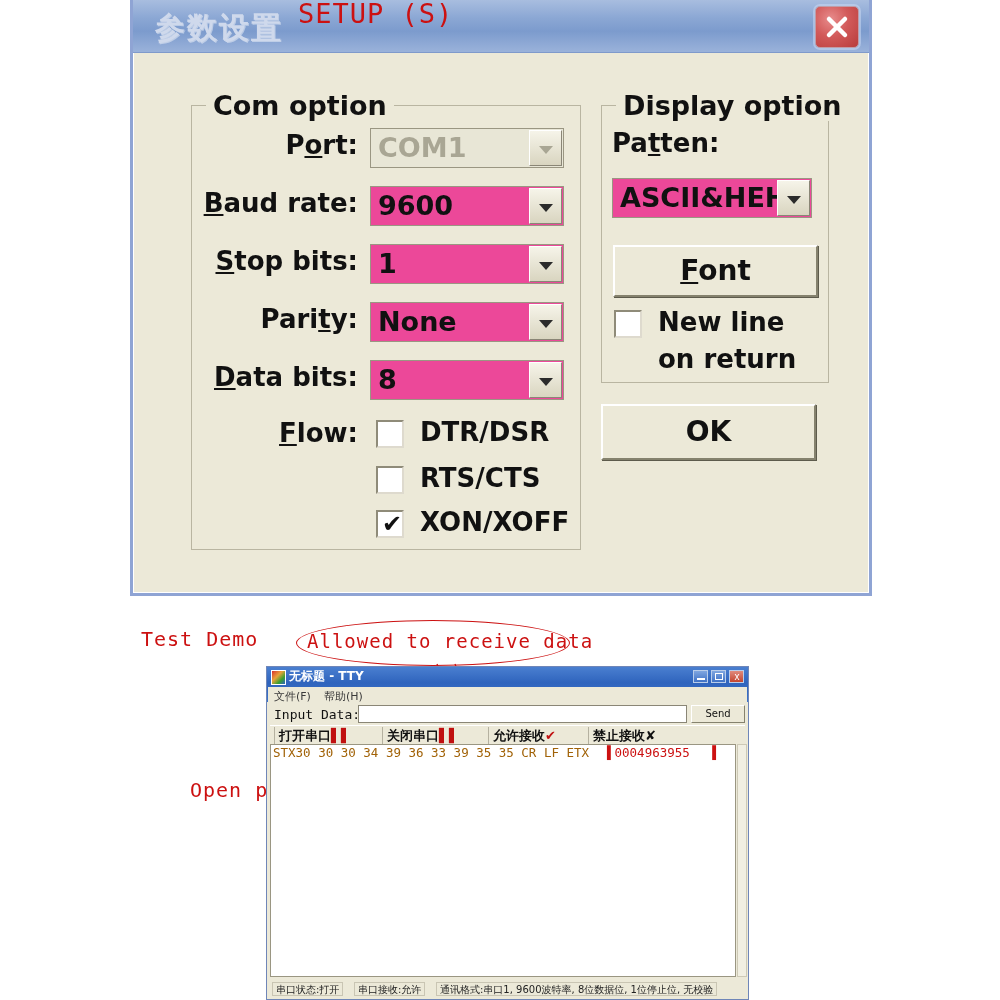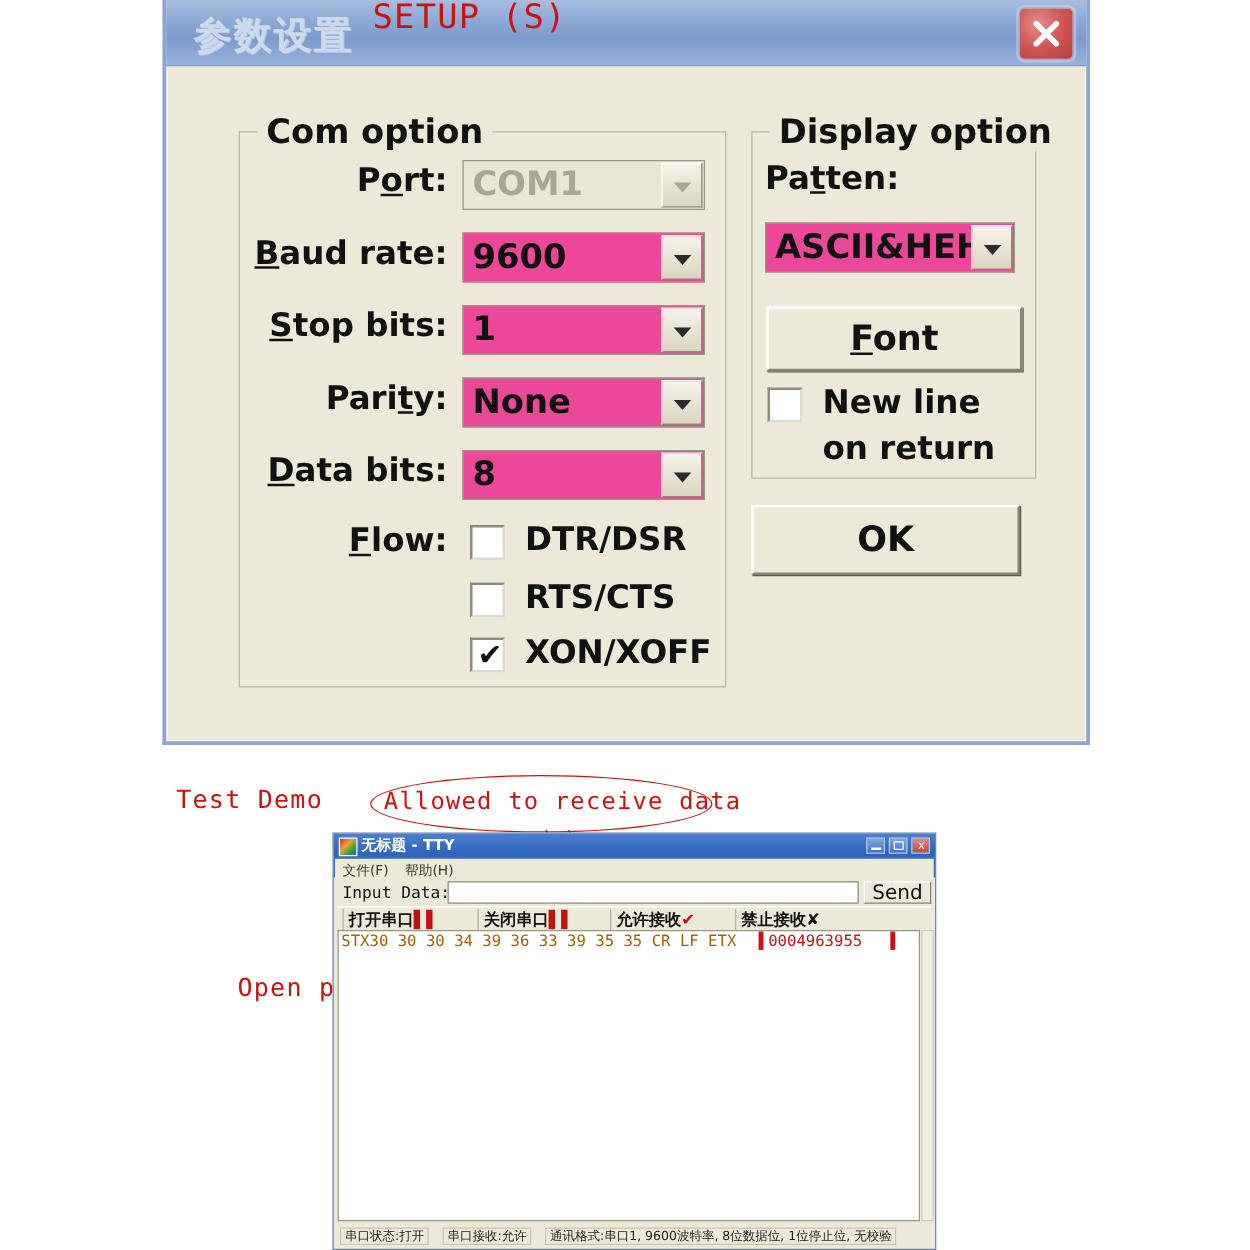--- a/index.html
+++ b/index.html
@@ -182,21 +182,21 @@
   #menu-file{left:6px;}
   #menu-help{left:56px;}
 
   #tty-inputrow{position:absolute;left:3px;top:38px;right:3px;height:20px;}
   #input-label{position:absolute;left:4px;top:2px;font-size:13px;color:#111;
     font-family:"DejaVu Sans Mono", monospace;white-space:nowrap;}
   #input-box{position:absolute;left:88px;top:0px;right:58px;height:18px;
     background:#fff;border:1px solid #8a8676;box-sizing:border-box;cursor:text;}
   #send-btn{position:absolute;right:0px;top:0px;width:54px;height:18px;
     background:#ece9d8;border:1px solid #fff;border-right-color:#85826e;border-bottom-color:#85826e;
-    box-sizing:border-box;font-size:16px;color:#111;text-align:center;line-height:16px;cursor:pointer;
+    box-sizing:border-box;font-size:10px;color:#111;text-align:center;line-height:16px;cursor:pointer;
     font-family:"DejaVu Sans", sans-serif;}
 
   #tty-toolbar{position:absolute;left:3px;top:58px;right:3px;height:19px;
     background:#ece9d8;border-top:1px solid #fff;}
   .tbtn{position:absolute;top:1px;height:17px;font-size:13px;font-weight:bold;color:#111;
     font-family:"DejaVu Sans", sans-serif;white-space:nowrap;cursor:pointer;padding:0 4px;
     border-left:1px solid #b5b1a0;}
   #tb-open{left:4px;}
   #tb-close{left:112px;}
   #tb-allow{left:218px;}

